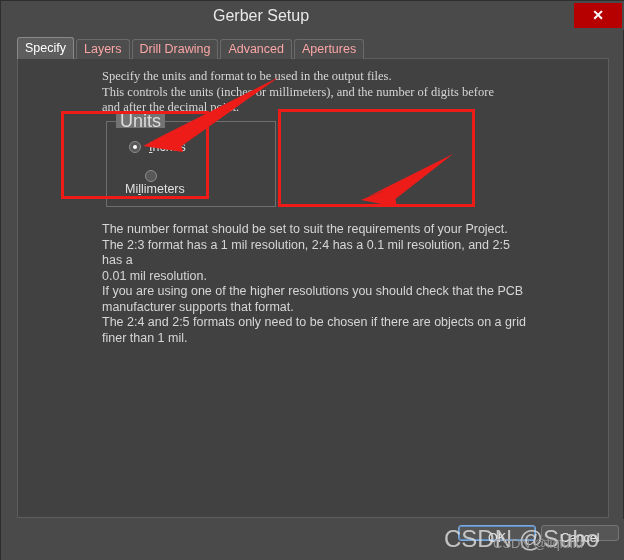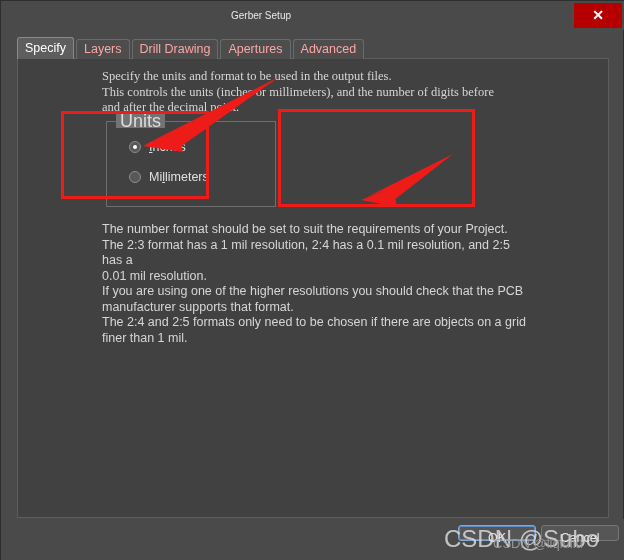--- a/index.html
+++ b/index.html
@@ -33,21 +33,21 @@
     background: #4a4a4a;
   }
   .title-text {
     position: absolute;
     left: 0; top: 0;
     width: 520px;
     height: 29px;
     line-height: 29px;
     text-align: center;
     color: #e8e8e8;
-    font-size: 10px;
+    font-size: 16px;
   }
   .close-button {
     position: absolute;
     right: 3px;
     top: 2px;
     width: 48px;
     height: 25px;
     background: #b60000;
     color: #ffffff;
     font-size: 14px;
@@ -277,39 +277,39 @@
 
   <div class="titlebar">
     <div class="title-text">Gerber Setup</div>
     <div class="close-button">✕</div>
   </div>
 
   <div class="tabstrip">
     <div class="tab active">Specify</div>
     <div class="tab">Layers</div>
     <div class="tab">Drill Drawing</div>
+    <div class="tab">Advanced</div>
     <div class="tab">Apertures</div>
-    <div class="tab">Advanced</div>
   </div>
 
   <div class="content-panel">
 
     <div class="desc desc-top">Specify the units and format to be used in the output files.
 This controls the units (inches or millimeters), and the number of digits before
 and after the decimal point.</div>
 
     <div class="groupbox" id="units-group">
       <div class="groupbox-title">Units</div>
 
       <div class="radio-row checked" style="left:22px; top:18px;">
         <span class="radio-dot"></span>
         <span class="radio-label"><span class="mn">I</span>nches</span>
       </div>
 
-      <div class="radio-row" style="left:22px; top:48px;">
+      <div class="radio-row" style="left:10px; top:48px;flex-direction:column;">
         <span class="radio-dot"></span>
         <span class="radio-label">Mi<span class="mn">l</span>limeters</span>
       </div>
     </div>
 
 
     <div class="desc desc-bottom">The number format should be set to suit the requirements of your Project.
 The 2:3 format has a 1 mil resolution, 2:4 has a 0.1 mil resolution, and 2:5 has a
 0.01 mil resolution.
 If you are using one of the higher resolutions you should check that the PCB

